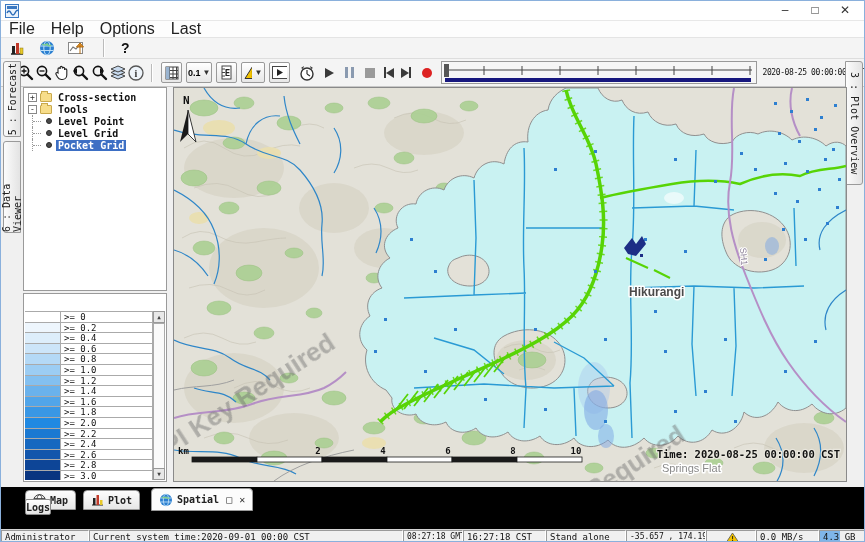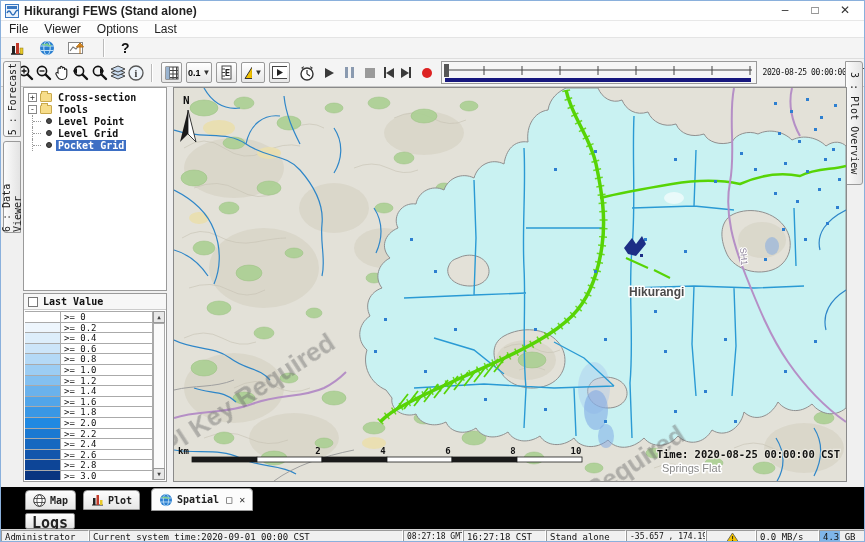--- a/index.html
+++ b/index.html
@@ -10,21 +10,21 @@
 
   
   .titlebar { position:absolute; top:0; left:0; width:100%; height:20px; background:#ffffff;
               display:flex; align-items:center; padding-left:4px; border-bottom:1px solid #e8e8e8; }
   .titlebar .ttl { font-size:12px; font-weight:bold; color:#222; margin-left:5px; }
   .wctrl { position:absolute; right:4px; top:0; height:20px; display:flex; }
   .wctrl span { width:30px; text-align:center; font-size:12px; color:#333; line-height:18px; cursor:default; }
 
   
   .menubar { position:absolute; top:20px; left:0; width:100%; height:17px; background:#fdfdfd;
-             display:flex; align-items:center; gap:16px; padding-left:8px; font-size:12px; color:#222;
+             display:flex; align-items:center; gap:16px; padding-left:8px; font-size:16px; color:#222;
              border-bottom:1px solid #e4e4e4; }
 
   
   .toolbar1 { position:absolute; top:37px; left:0; width:100%; height:21px; background:#f4f4f4;
               display:flex; align-items:center; gap:10px; padding-left:6px; border-bottom:1px solid #ddd; }
   .toolbar2 { position:absolute; top:58px; left:0; width:100%; height:28px; background:#f4f4f4;
               display:flex; align-items:center; border-bottom:1px solid #c8c8c8; }
   .tsep { width:2px; height:18px; border-left:1px solid #bbb; border-right:1px solid #fff; margin:0 6px; }
   .ticon { display:inline-flex; align-items:center; justify-content:center; width:20px; height:20px; }
   .tbtn { display:inline-flex; align-items:center; justify-content:center; height:21px; min-width:21px;
@@ -90,23 +90,23 @@
   .mapwrap { position:absolute; left:172px; top:86px; width:674px; height:395px; border:1px solid #8a8a8a; background:#e3e1d8; }
   svg text { user-select:none; }
 
   
   .btabs { position:absolute; left:0; top:486px; width:100%; height:44px; background:#000000; }
   .btab { position:absolute; top:3px; height:20px; display:flex; align-items:center; gap:4px; padding:0 7px;
           border:1px solid #9a9a9a; border-radius:4px 4px 0 0; background:linear-gradient(#fdfdfd,#e6e6e6);
           font-family:"DejaVu Sans Mono", monospace; font-size:10px; font-weight:bold; color:#222; }
   .btab.active { top:1px; height:23px; background:#fcfcfc; }
   .btab .mini { font-size:10px; color:#333; margin-left:3px; }
-  #logsbtn { position:absolute; left:24px; top:26px; height:16px; padding:0 6px; border:1px solid #8a8a8a;
+  #logsbtn { position:absolute; left:24px; top:12px; height:16px; padding:0 0; border:1px solid #8a8a8a;
              border-radius:2px; background:linear-gradient(#fff,#e3e3e3);
-             font-family:"DejaVu Sans Mono", monospace; font-size:15px; font-weight:bold; color:#222; }
+             font-family:"DejaVu Sans Mono", monospace; font-size:10px; font-weight:bold; color:#222; }
 
   
   .statusbar { position:absolute; left:0; top:528px; width:100%; height:14px; background:#f0f0f0; border-top:1px solid #d5d5d5;
                font-family:"DejaVu Sans Mono", monospace; font-size:9px; color:#111; }
   .cell { position:absolute; top:0; height:14px; border:1px solid; border-color:#9a9a9a #ffffff #ffffff #9a9a9a;
           background:#f0f0f0; line-height:12px; padding-left:3px; white-space:nowrap; overflow:hidden; }
   #c-user { left:0; width:88px; }
   #c-systime { left:88px; width:314px; }
   #c-gmt { left:402px; width:60px; font-size:8px; }
   #c-local { left:462px; width:83px; }
@@ -122,31 +122,30 @@
 <body>
 
 <div id="app">
 
   <div class="titlebar">
     <svg width="14" height="14">
       <rect x="0.5" y="0.5" width="13" height="13" fill="#eaf2fb" stroke="#3a78c2"></rect>
       <path d="M2,9 q2,-4 4,0 t4,0 t3,-2" stroke="#2b6cb8" stroke-width="1.5" fill="none"></path>
       <rect x="2" y="2" width="10" height="3" fill="#3a78c2"></rect>
     </svg>
-    <span class="ttl">Hikurangi FEWS  (Stand alone)</span>
     <div class="wctrl">
       <span>–</span>
       <span>□</span>
       <span>✕</span>
     </div>
   </div>
 
   <div class="menubar">
     <span>File</span>
-    <span>Viewer</span>
+    <span>Help</span>
     <span>Options</span>
     <span>Last</span>
   </div>
 
   <div class="toolbar1">
     <span class="ticon">
       <svg width="16" height="15">
           <path d="M2,13 h12" stroke="#222" stroke-width="1.5"></path>
         <rect x="3" y="5" width="3" height="8" fill="#222"></rect>
           <rect x="7" y="2" width="3" height="11" fill="#c23a2a"></rect>
@@ -347,24 +346,20 @@
       <span class="tlabel">Level Grid</span>
     </div>
     <div class="trow">
       <span class="conn"></span>
       <span class="bullet"></span>
       <span class="tlabel sel">Pocket Grid</span>
     </div>
   </div>
 
   <div class="legendpanel">
-    <div class="legendhead">
-      <span class="cbx"></span>
-      <span>Last Value</span>
-    </div>
     <div class="legend-table">
 
         <div class="legend-row">
           <span class="swatch" style="background: rgb(255, 255, 255);"></span>
           <span class="llabel">&gt;= 0</span>
         </div>
 
         <div class="legend-row">
           <span class="swatch" style="background: rgb(238, 246, 253);"></span>
           <span class="llabel">&gt;= 0.2</span>

